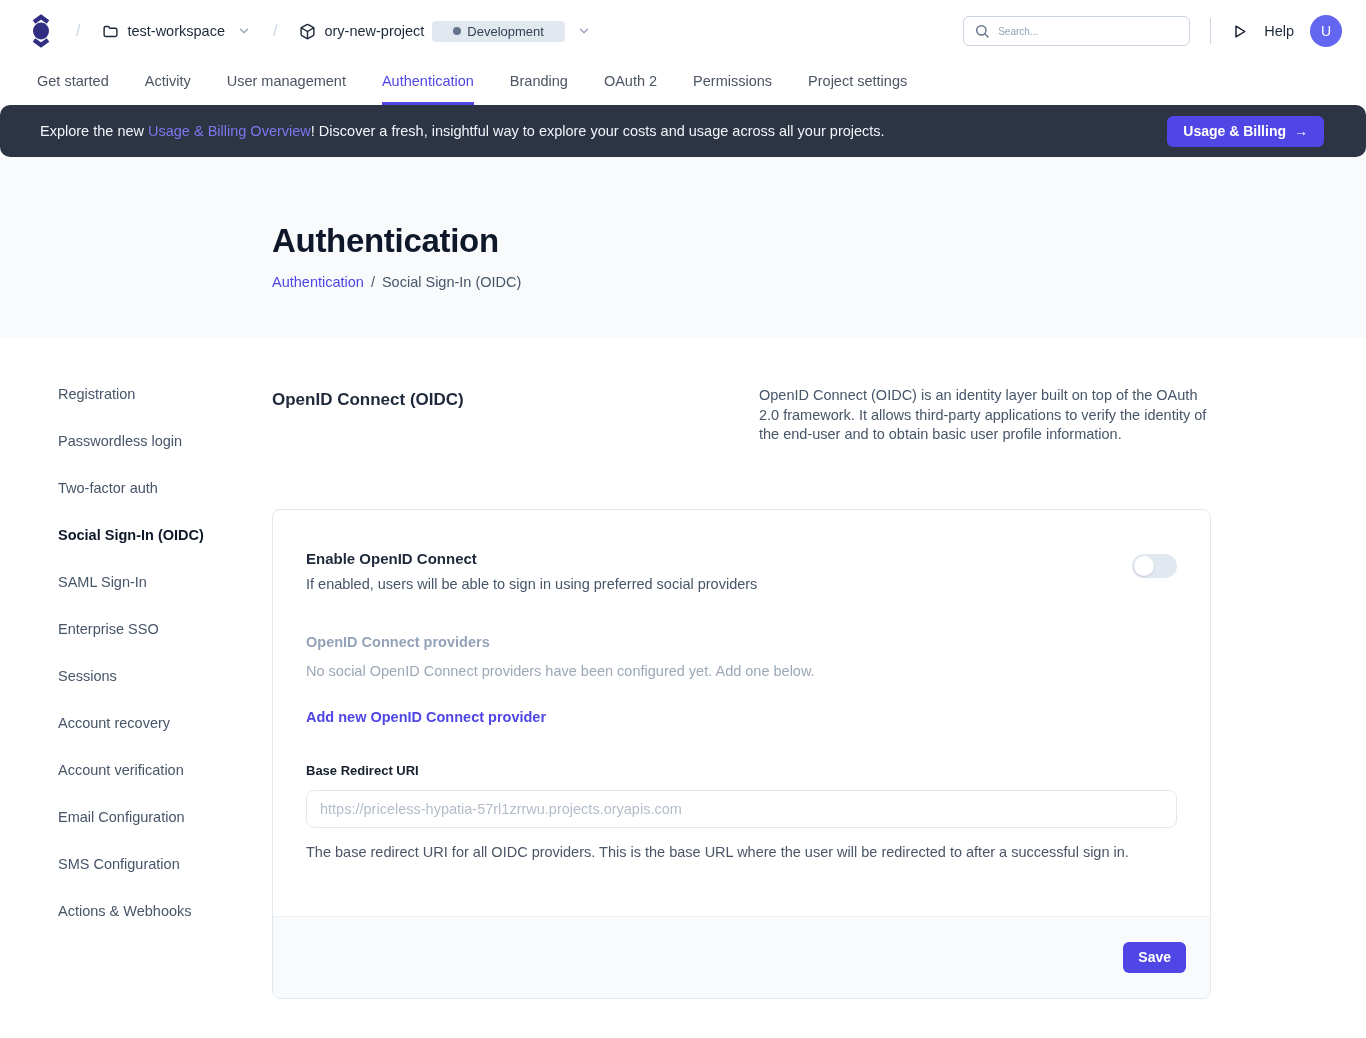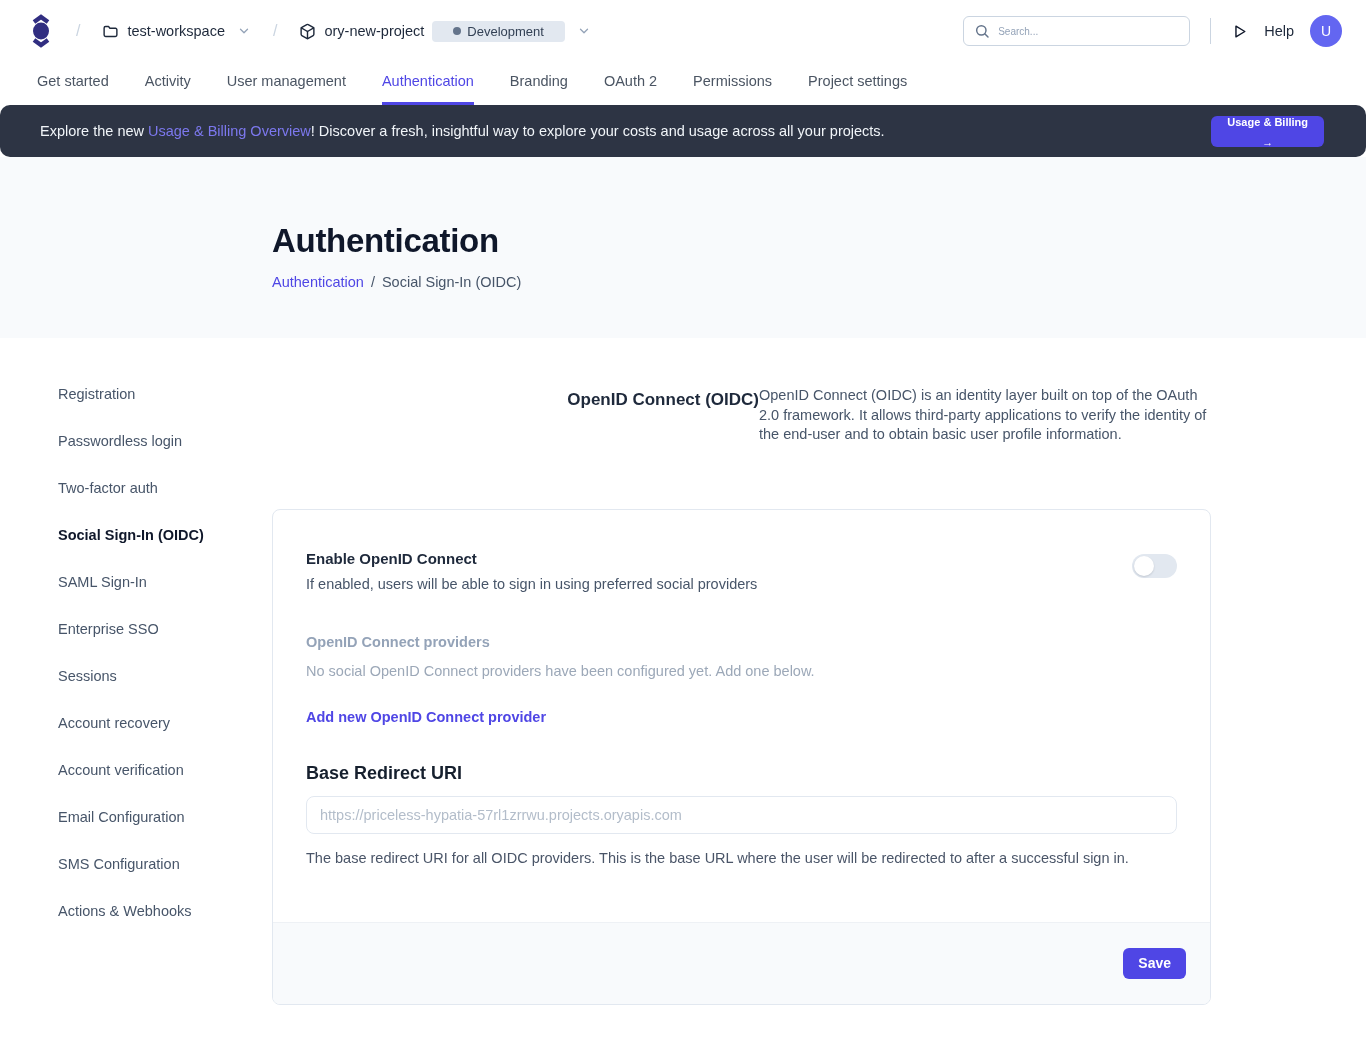--- a/index.html
+++ b/index.html
@@ -25,53 +25,53 @@
 
   
   .tabs { height:43px; display:flex; align-items:stretch; gap:36px; padding:0 0 0 37px; background:#fff; }
   .tab { display:flex; align-items:center; font-size:14.5px; color:#4b5563; cursor:pointer; border-bottom:3px solid transparent; padding-bottom:2px; }
   .tab.active { color:#4f46e5; font-weight:500; border-bottom-color:#4f46e5; }
 
   
   .banner { height:52px; background:#2d3444; display:flex; align-items:center; padding:0 42px 0 40px;border-radius:10px; }
   .banner-text { flex:1; font-size:14.5px; color:#f1f5f9; }
   .banner-text a { color:#7c78ee; text-decoration:none; cursor:pointer; }
-  .banner-btn { background:#4f46e5; color:#fff; border:none; border-radius:6px; height:31px; padding:0 16px; font-size:11px; font-weight:600; font-family:inherit; display:flex; align-items:center; gap:8px; cursor:pointer;flex-direction:column; }
+  .banner-btn { background:#4f46e5; color:#fff; border:none; border-radius:6px; height:31px; padding:0 16px; font-size:14px; font-weight:600; font-family:inherit; display:flex; align-items:center; gap:8px; cursor:pointer; }
 
   
   .hero { height:181px; background:#f8fafc; padding:65px 0 0 272px; }
   .hero-title { font-size:33px; font-weight:700; color:#0f172a; letter-spacing:-0.3px; }
   .hero-crumbs { margin-top:14px; font-size:14.5px; color:#475569; display:flex; gap:7px; }
   .hero-crumbs .crumb-link { color:#4f46e5; cursor:pointer; }
 
   
   .content { display:flex; padding:48px 0 0 32px; background:#fff; }
   .sidenav { width:240px; flex:none; }
   .sidenav-item { font-size:14.5px; color:#475569; padding:0 0 0 1px; margin-bottom:31px; cursor:pointer;margin-left:25px; }
   .sidenav-item.active { color:#0f172a; font-weight:600; }
   .main { width:939px; flex:none; }
 
-  .section-head { display:flex; justify-content:flex-end; align-items:flex-start; }
+  .section-head { display:flex; justify-content:space-between; align-items:flex-start; }
   .section-title { font-size:17px; font-weight:700; color:#1e293b; padding-top:4px; }
   .section-desc { width:452px; font-size:14.5px; line-height:19.5px; color:#475569; }
 
   
   .card { margin-top:64px; border:1px solid #e2e8f0; border-radius:8px; background:#fff; overflow:hidden; }
   .card-body { padding:40px 33px 56px 33px; }
   .toggle-row { display:flex; align-items:flex-start; justify-content:space-between; }
   .toggle-title { font-size:15px; font-weight:600; color:#1e293b; }
   .toggle-desc { font-size:14.5px; color:#475569; margin-top:9px; }
   .toggle { width:45px; height:24px; border-radius:12px; background:#e2e8f0; position:relative; cursor:pointer; flex:none; margin-top:4px; }
   .toggle .knob { position:absolute; top:2px; left:2px; width:20px; height:20px; border-radius:50%; background:#fff; box-shadow:0 1px 2px rgba(15,23,42,.15); }
 
   .providers-title { margin-top:42px; font-size:14.5px; font-weight:600; color:#94a3b8; }
   .providers-empty { margin-top:13px; font-size:14.5px; color:#9ca8b8; }
   .add-link { display:inline-block; margin-top:30px; font-size:14.5px; font-weight:700; color:#4f46e5; text-decoration:none; cursor:pointer; }
 
-  .field-label { margin-top:37px; font-size:18px; font-weight:600; color:#16202e; }
+  .field-label { margin-top:37px; font-size:13px; font-weight:600; color:#16202e; }
   .text-input { margin-top:12px; width:100%; height:38px; border:1px solid #e2e8f0; border-radius:8px; padding:0 13px; font-size:14.5px; font-family:inherit; color:#334155; outline:none; background:#fff; }
   .text-input::placeholder { color:#b3bdca; }
   .field-help { margin-top:16px; font-size:14.5px; color:#4a5568; }
 
   .card-footer { background:#f8fafc; border-top:1px solid #eef1f5; padding:25px 24px; display:flex; justify-content:flex-end; }
   .save-btn { background:#4f46e5; color:#fff; border:none; border-radius:6px; height:31px; padding:0 15px; font-size:14px; font-weight:600; font-family:inherit; cursor:pointer; }
 
   svg { display:block; }
 </style>
 </head>

